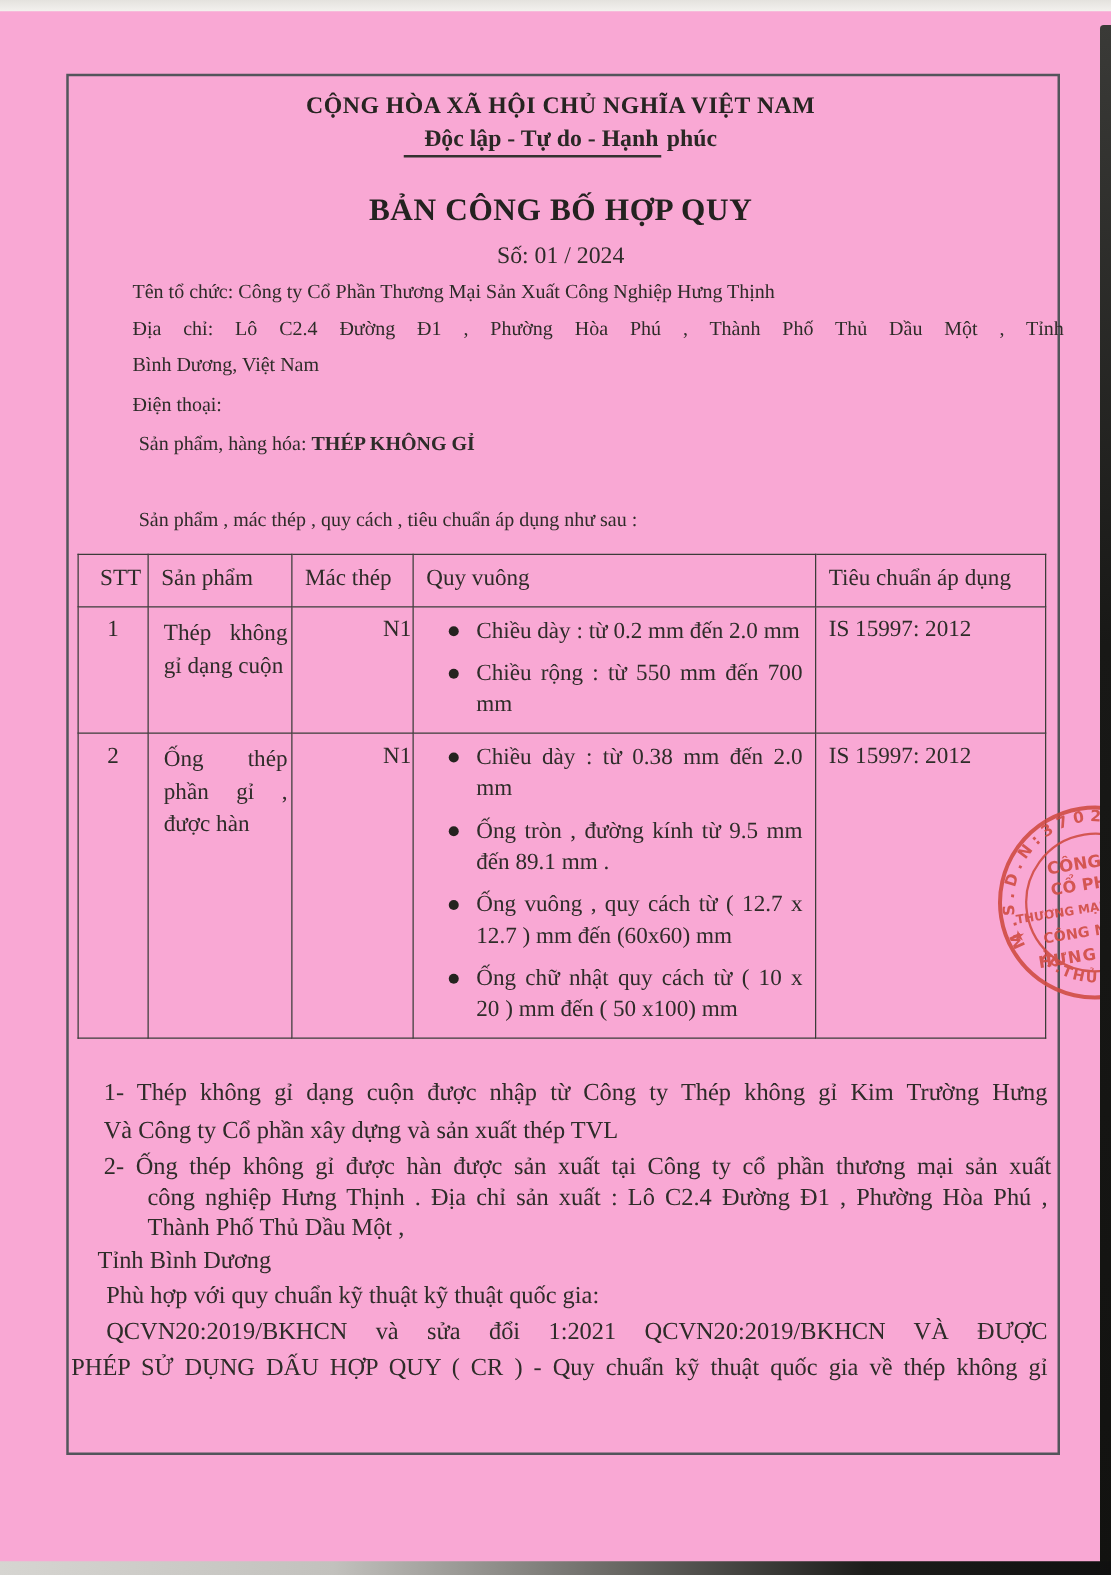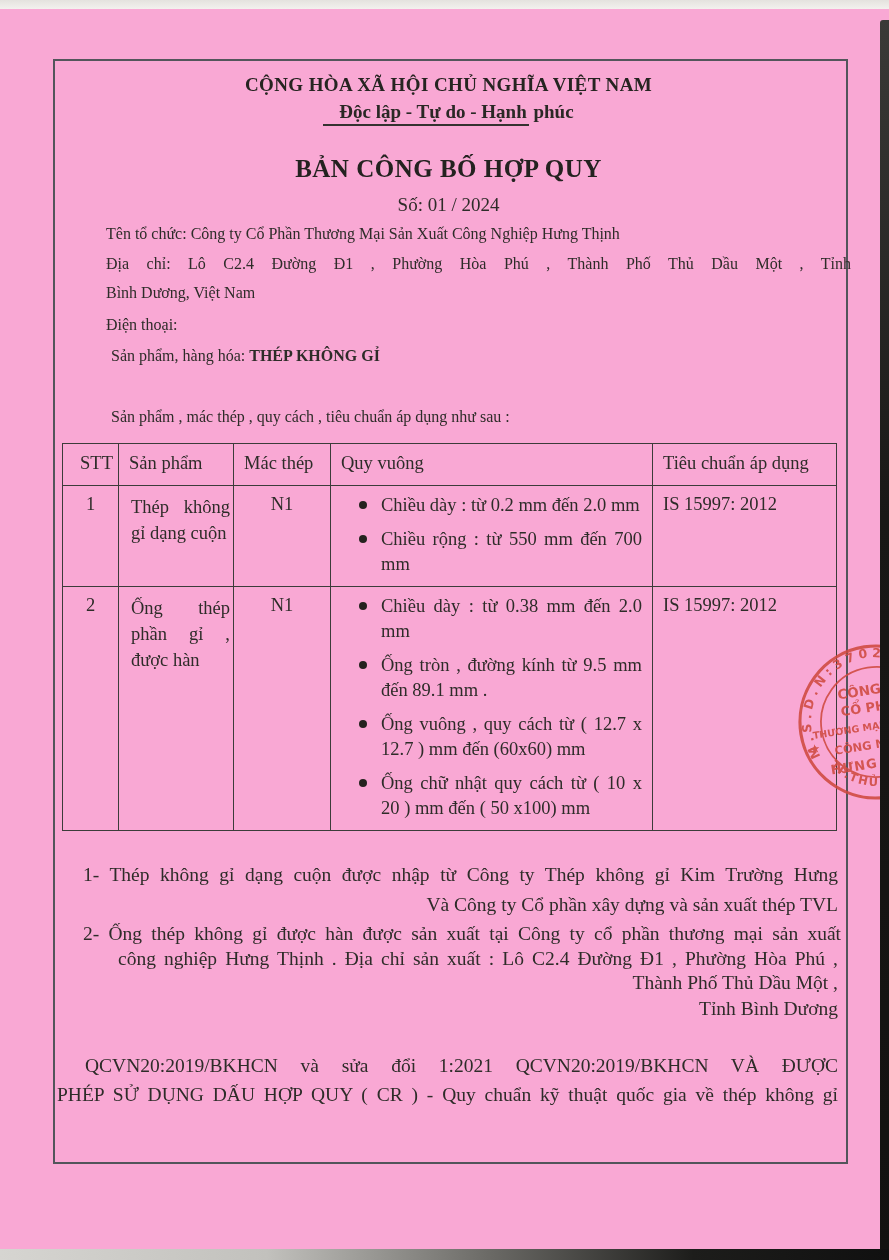--- a/index.html
+++ b/index.html
@@ -44,28 +44,28 @@
   table.spec th,table.spec td{border:1.6px solid #3c3c3a;vertical-align:top;
     font-weight:normal;overflow:hidden;}
   col.c1{width:56px;}col.c2{width:115px;}col.c3{width:97px;}col.c4{width:322px;}col.c5{width:184px;}
   tr.hrow{height:42px;}
   tr.hrow th{vertical-align:middle;text-align:left;padding:0 0 2px 10px;}
   tr.hrow th.ct{text-align:center;padding-left:12px;}
   tr.r1{height:96px;}
   tr.r2{height:232px;}
   td.stt{text-align:center;padding-top:8px;}
   td.sp{padding:8px 3px 0 12px;text-align:justify;line-height:1.42;}
-  td.mt{text-align:center;padding-top:8px;}
+  td.mt{text-align:right;padding-top:8px;}
   td.qc{padding:7px 10px 0 28px;}
   td.tc{padding:8px 4px 0 10px;}
   .bullet{display:flex;margin-bottom:8px;line-height:1.38;}
   .dot{width:8px;height:8px;border-radius:50%;background:#25231f;flex:0 0 8px;margin:8px 14px 0 0;}
   .bt{flex:1;text-align:justify;}
   
-  .nline{position:absolute;font-size:19.5px;z-index:2;color:#2e2c29;text-align:right;}
+  .nline{position:absolute;font-size:19.5px;z-index:2;color:#2e2c29;}
   .n1{top:864px;left:83px;width:755px;}
   .n2{top:894px;left:83px;width:755px;}
   .n3{top:923px;left:83px;width:758px;}
   .n4{top:948px;left:118px;width:720px;}
   .n5{top:972px;left:118px;width:720px;}
   .n6{top:998px;left:78px;width:760px;}
   .n7{top:1026px;left:85px;width:753px;}
   .n8{top:1055px;left:85px;width:753px;}
   .n9{top:1084px;left:57px;width:781px;}
   
@@ -159,20 +159,21 @@
     </tr>
   </tbody>
     </table>
 
   <div class="nline n1 just">1-  Thép không gỉ dạng cuộn được nhập từ Công ty Thép không gỉ Kim Trường Hưng</div>
   <div class="nline n2">Và Công ty Cổ phần xây dựng và sản xuất thép TVL</div>
   <div class="nline n3 just">2-  Ống thép không gỉ được hàn được sản xuất tại Công ty cổ phần thương mại sản xuất</div>
   <div class="nline n4 just">công nghiệp Hưng Thịnh . Địa chỉ sản xuất : Lô C2.4 Đường Đ1 , Phường Hòa Phú ,</div>
   <div class="nline n5">Thành Phố Thủ Dầu Một ,</div>
   <div class="nline n6">Tỉnh Bình Dương</div>
+  <div class="nline n7">Phù hợp với quy chuẩn kỹ thuật kỹ thuật quốc gia:</div>
   <div class="nline n8 just">QCVN20:2019/BKHCN và sửa đổi 1:2021 QCVN20:2019/BKHCN VÀ ĐƯỢC</div>
   <div class="nline n9 just">PHÉP SỬ DỤNG DẤU HỢP QUY ( CR ) -  Quy chuẩn kỹ thuật quốc gia về thép không gỉ</div>
 
   <svg class="stamp" viewBox="0 0 200 200">
     <circle cx="100" cy="100" r="76" fill="none" stroke-width="3.2" stroke="#cf4a40"></circle>
     <circle cx="100" cy="100" r="55" fill="none" stroke-width="1.8" stroke="#cf4a40"></circle>
     <path id="arcTop" d="M 41,127 A 65,65 0 0 1 100,35 A 65,65 0 0 1 163,112" fill="none"></path>
     <path id="arcBot" d="M 44,130 A 64,64 0 0 0 100,164 A 64,64 0 0 0 156,130" fill="none"></path>
     <text class="ring-t" fill="#cf4a40"><textPath href="#arcTop" startOffset="2">M.S.D.N:37022666</textPath></text>
     <text class="ring-b" fill="#cf4a40"><textPath href="#arcBot" startOffset="7">TP.THỦ DẦU MỘT</textPath></text>

